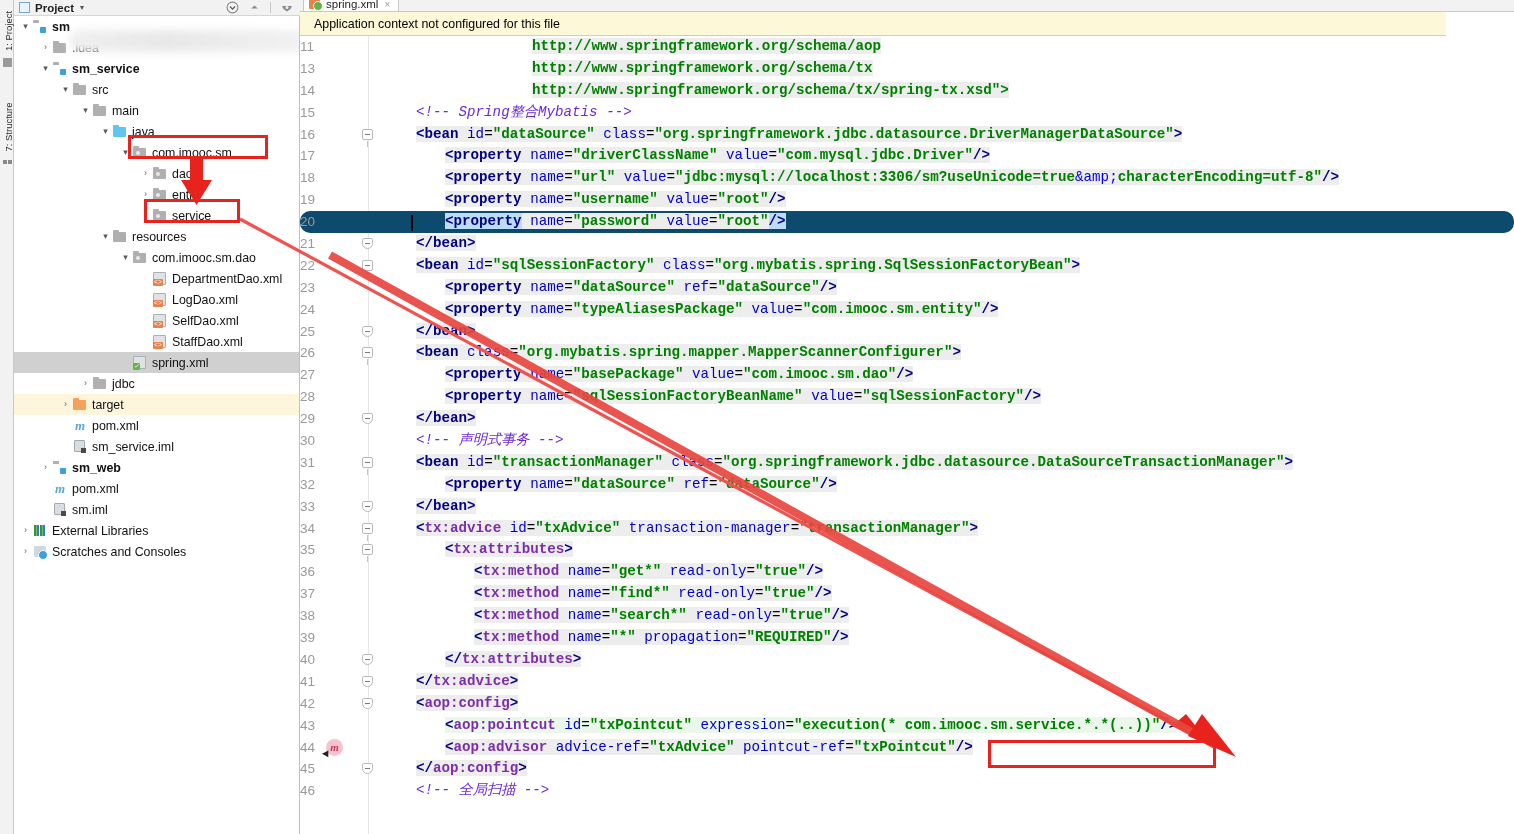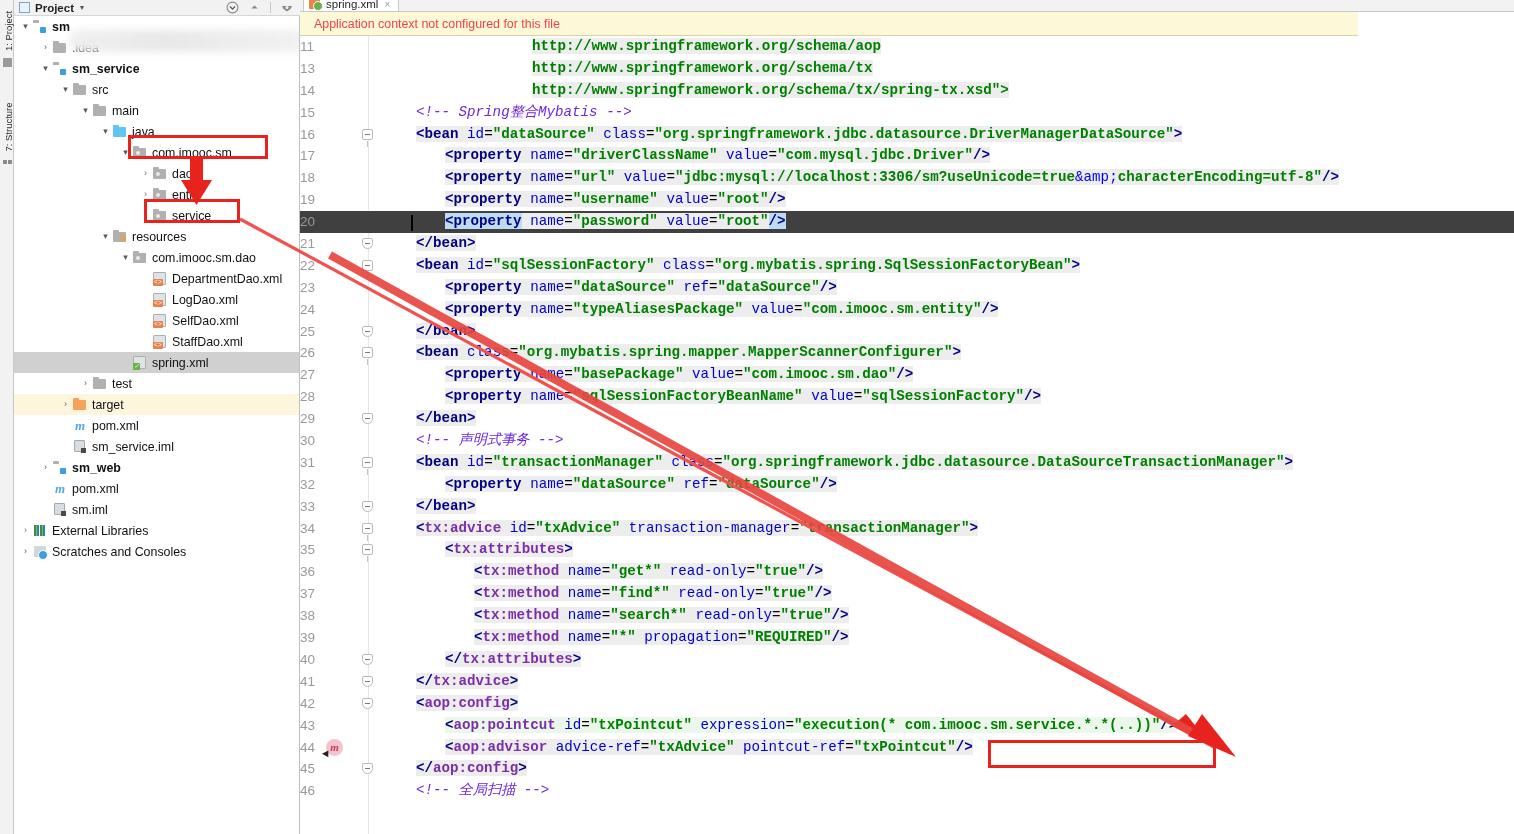--- a/index.html
+++ b/index.html
@@ -148,40 +148,40 @@
     font-size:11.5px; color:#1f1f1f;
   }
   .tabico { width:13px; height:12px; position:relative; }
   .tabico::before { content:""; position:absolute; left:0; top:0; width:11px; height:11px;
     background:#e8824a; border-radius:1px; }
   .tabico::after { content:""; position:absolute; left:4px; top:3px; width:8px; height:8px;
     background:#67b346; border-radius:50%; border:1px solid #fff; }
   .tabclose { color:#9a9a9a; font-size:10px; margin-left:2px; }
 
   .notice {
-    position:absolute; left:0; top:12px; width:1058px; height:24px;
+    position:absolute; left:0; top:12px; width:1146px; height:24px;
     background:#fcf8d8; border-bottom:1px solid #d9d2a0;
     display:flex; align-items:center; padding-left:14px;
-    font-size:12.4px; color:#ef4444;
+    font-size:12.4px; color:#000000;
   }
 
   .codearea {
     position:absolute; left:0; top:36px; width:1214px; height:798px;
     overflow:hidden; background:#fff;
     font-family:"Liberation Mono", monospace; font-size:14.2px;
   }
   .gutter-bg {
     position:absolute; left:0; top:0; width:70px; height:798px; background:#fff;
   }
   .gutter-line {
     position:absolute; left:68px; top:0; width:1px; height:798px; background:#e6e6e6;
   }
 
   .cline { position:relative; height:21.9px; white-space:pre; }
-  .cline.hl { background:#404040; }
+  .cline.hl { background:#0c4a6e;border-radius:10px; }
   .lineno {
     position:absolute; left:0; width:46px; 
     color:#999999; font-size:13.5px; line-height:21.9px;
     font-family:Liberation Sans, sans-serif;
   }
   .code {
     position:absolute; left:116px; line-height:21.9px; color:#000;
   }
   .code .hlbg { background:#ededed; }
   .code .gsel { background:#eaf7ea; }
@@ -389,21 +389,21 @@
           <span class="arrow none">›</span>
           <span class="ic">
             <i class="xmlic spring"></i>
           </span>
           <span class="lbl">spring.xml</span>
         </div>
         <div class="row">
           <span style="display:inline-block;width:65px"></span>
           <span class="arrow">›</span>
           <span class="ic fold"></span>
-          <span class="lbl">test</span>
+          <span class="lbl">jdbc</span>
         </div>
         <div class="row hl">
           <span style="display:inline-block;width:45px"></span>
           <span class="arrow">›</span>
           <span class="ic fold orange"></span>
           <span class="lbl">target</span>
         </div>
         <div class="row">
           <span style="display:inline-block;width:45px"></span>
           <span class="arrow none">›</span>

